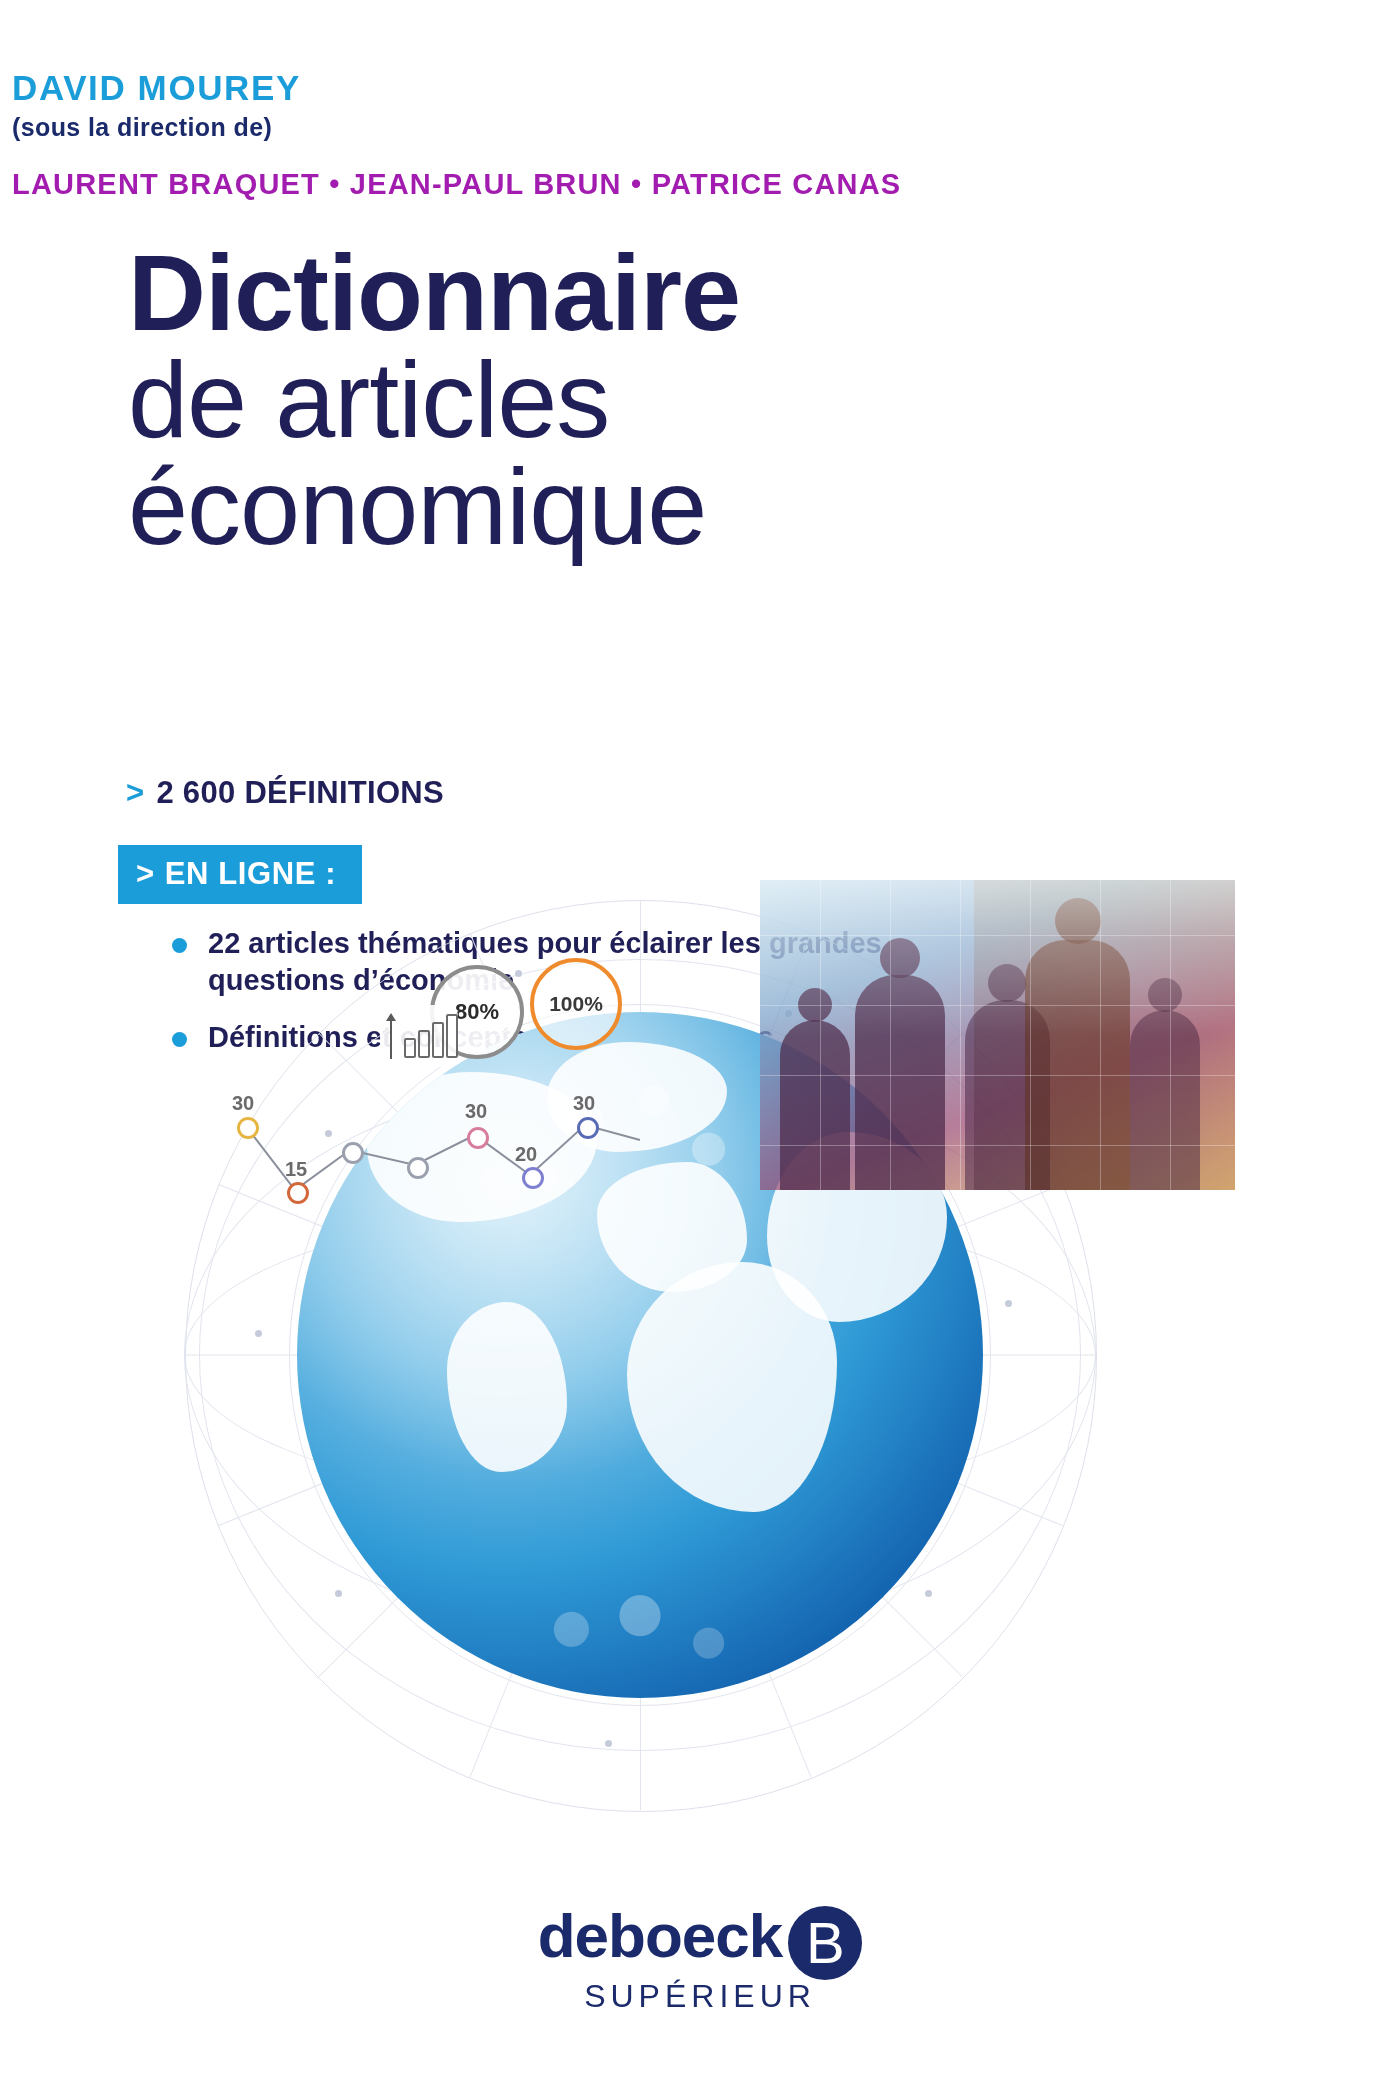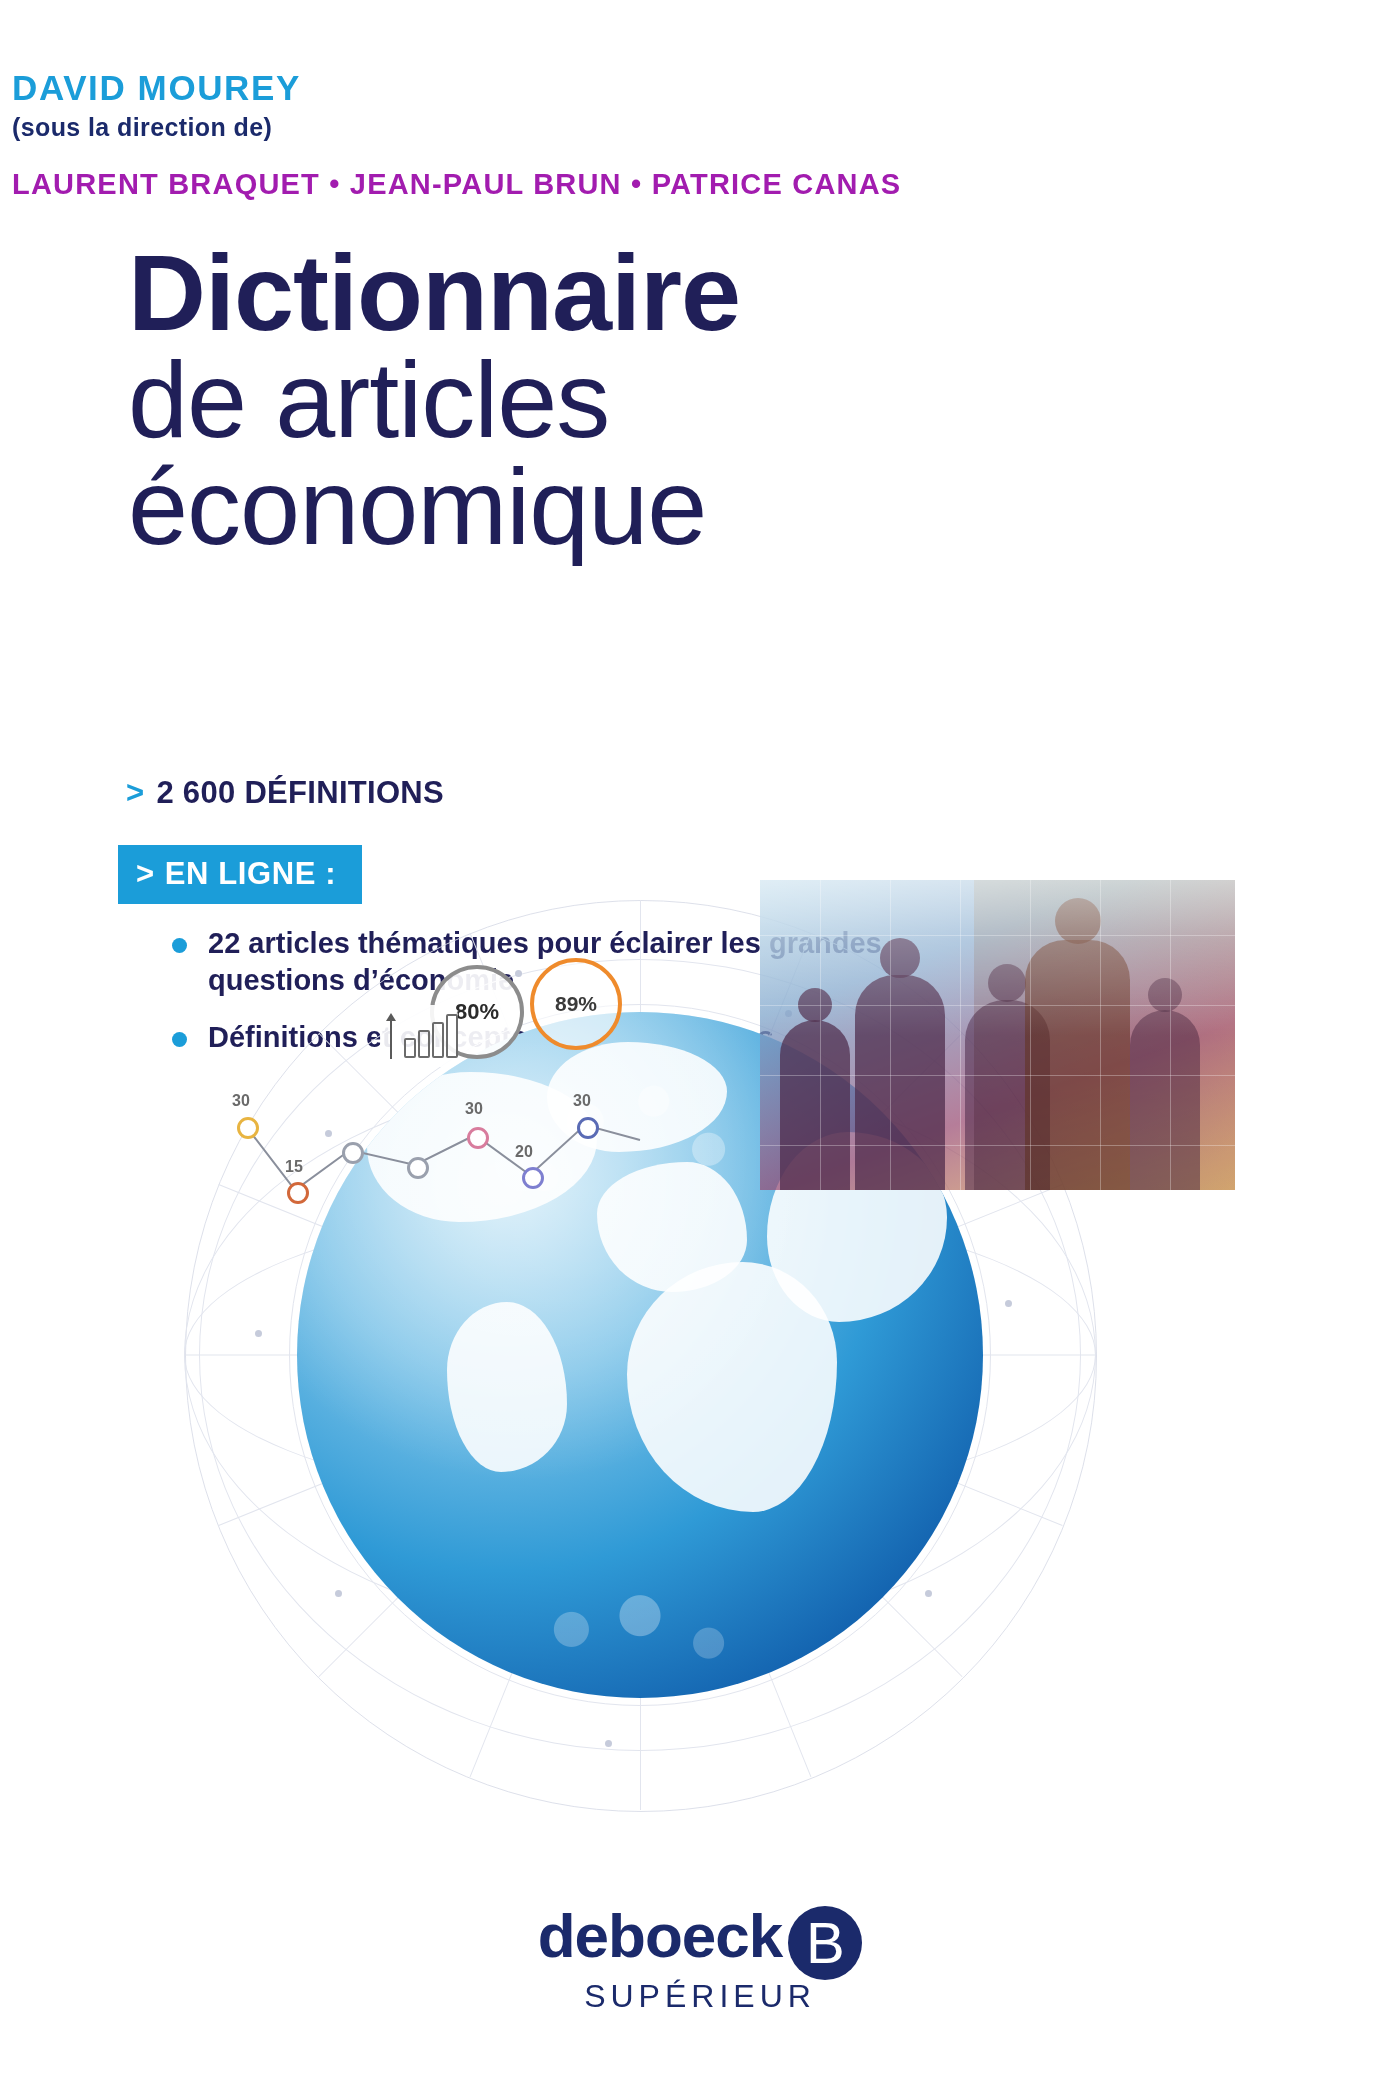--- a/index.html
+++ b/index.html
@@ -305,21 +305,21 @@
   }
   .node {
     position: absolute;
     width: 16px; height: 16px;
     border-radius: 50%;
     background: #ffffff;
     border: 3px solid #888;
   }
   .vlabel {
     position: absolute;
-    font-size: 16px;
+    font-size: 20px;
     font-weight: bold;
     color: #6a6a6a;
   }
 
   
   .logo {
     position: absolute;
     left: 0;
     top: 1900px;
     width: 1400px;
@@ -449,21 +449,21 @@
         <div class="photo-grid-v" style="left:410px; top:0; width:1px; height:385px;"></div>
 
         <div class="photo-grid-h" style="left:0; top:130px; width:475px; height:1px;"></div>
         <div class="photo-grid-h" style="left:0; top:200px; width:475px; height:1px;"></div>
         <div class="photo-grid-h" style="left:0; top:270px; width:475px; height:1px;"></div>
         <div class="photo-grid-h" style="left:0; top:340px; width:475px; height:1px;"></div>
       </div>
 
       <div class="viz">
         <div class="ring ring-80">80%</div>
-        <div class="ring ring-100">89%</div>
+        <div class="ring ring-100">100%</div>
 
         <div class="chart-badge">
           <div class="arrow-up"></div>
           <div class="bar" style="left:24px; height:16px;"></div>
           <div class="bar" style="left:38px; height:24px;"></div>
           <div class="bar" style="left:52px; height:32px;"></div>
           <div class="bar" style="left:66px; height:40px;"></div>
         </div>
 
         <svg width="910" height="910" style="position:absolute;left:0;top:0;">

